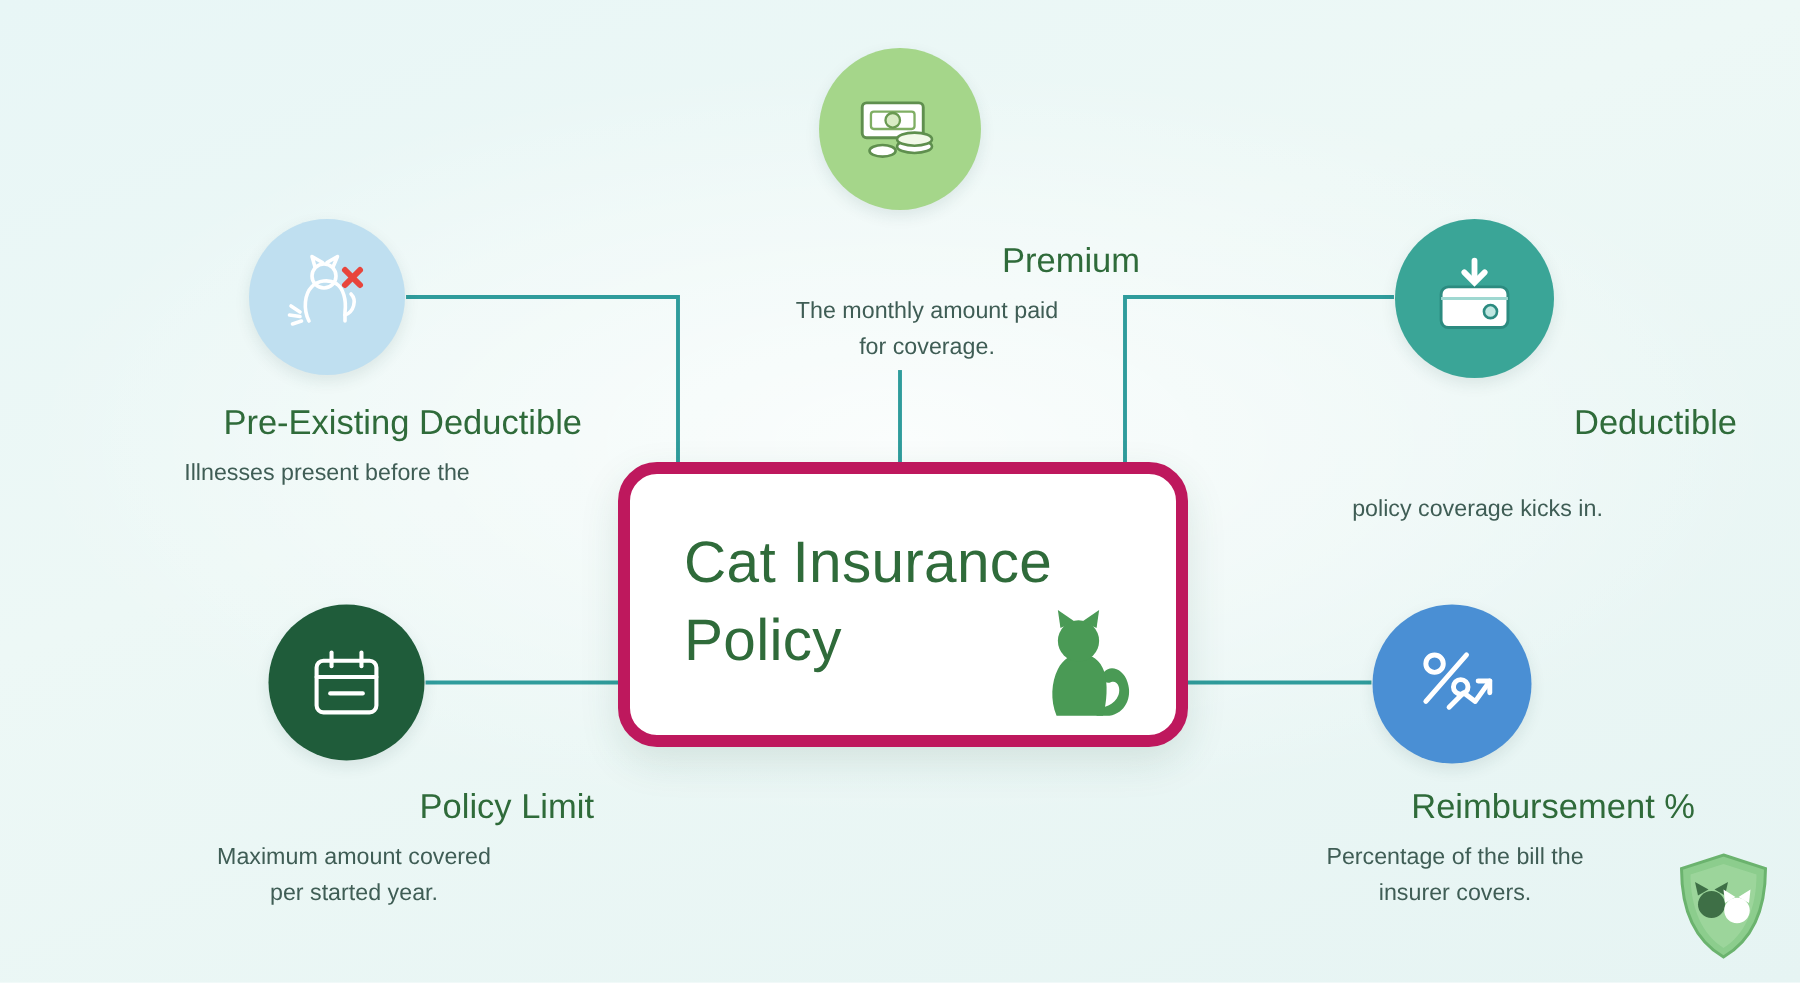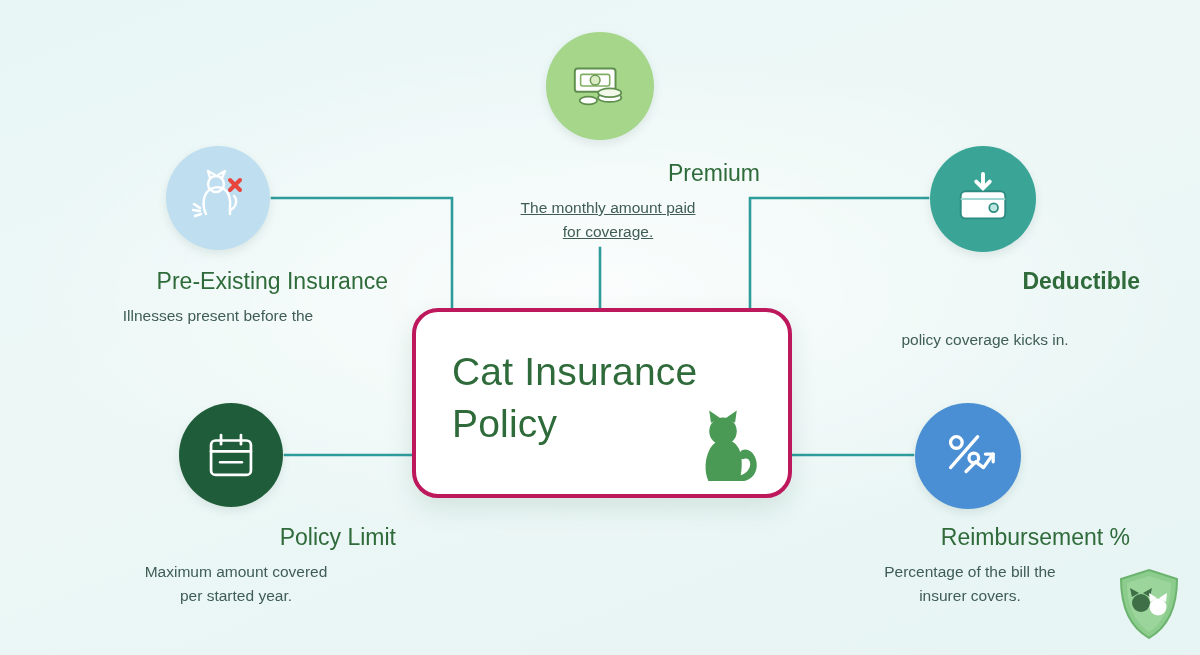--- a/index.html
+++ b/index.html
@@ -37,21 +37,21 @@
 
   
   .center-card {
     position: absolute;
     left: 412px;
     top: 308px;
     width: 380px;
     height: 190px;
     background: #ffffff;
     border-radius: 26px;
-    border: 4px solid #be185d;
+    border: 8px solid #be185d;
     box-shadow: 0 10px 26px rgba(40,90,70,0.13);
     overflow: hidden;
   }
   .center-card .title {
     position: absolute;
     left: 36px;
     top: 34px;
     width: 300px;
     font-size: 39px;
     line-height: 52px;
@@ -88,28 +88,28 @@
     position: absolute;
     text-align: center;
     font-size: 15.5px;
     line-height: 24px;
     color: #3f5d55;
   }
 
   
   #n-premium .circle { left: 546px; top: 32px; width: 108px; height: 108px; background: #a5d68a; }
   #n-premium .node-label { left: 440px; top: 160px; width: 320px; }
-  #n-premium .node-desc  { left: 448px; top: 196px; width: 320px; text-decoration: underline; }
+  #n-premium .node-desc  { left: 458px; top: 196px; width: 320px; }
 
   #n-pre .circle { left: 166px; top: 146px; width: 104px; height: 104px; background: #bfdff0; }
   #n-pre .node-label { left: 48px; top: 268px; width: 340px; }
   #n-pre .node-desc  { left: 48px; top: 304px; width: 340px; }
 
   #n-deduct .circle { left: 930px; top: 146px; width: 106px; height: 106px; background: #3aa597; }
-  #n-deduct .node-label { left: 830px; top: 268px; width: 310px; font-weight: bold; }
+  #n-deduct .node-label { left: 848px; top: 268px; width: 310px; }
   #n-deduct .node-desc  { left: 820px; top: 304px; width: 330px; }
 
   #n-annual .circle { left: 179px; top: 403px; width: 104px; height: 104px; background: #1f5c3a; }
   #n-annual .node-label { left: 76px; top: 524px; width: 320px; }
   #n-annual .node-desc  { left: 76px; top: 560px; width: 320px; }
 
   #n-reimb .circle { left: 915px; top: 403px; width: 106px; height: 106px; background: #4a8fd4; }
   #n-reimb .node-label { left: 810px; top: 524px; width: 320px; }
   #n-reimb .node-desc  { left: 810px; top: 560px; width: 320px; }
 
@@ -193,21 +193,21 @@
           <path d="M36,12 L39,5 L32,9"></path>
           <path d="M44,44 C50,42 52,34 48,30"></path>
           <path d="M14,42 L8,38 M14,45 L7,44 M15,48 L9,50"></path>
         </g>
         <g stroke="#e8453c" stroke-width="4" stroke-linecap="round">
           <path d="M44,14 L54,24"></path>
           <path d="M54,14 L44,24"></path>
         </g>
       </svg>
     </div>
-    <div class="node-label">Pre-Existing Insurance</div>
+    <div class="node-label">Pre-Existing Deductible</div>
     <div class="node-desc">
       <span>Illnesses present before the</span><br>
     </div>
   </div>
 
   <div class="node" id="n-deduct">
     <div class="circle">
       <svg width="62" height="62" viewBox="0 0 64 64">
         <g>
           <rect x="9" y="24" width="46" height="28" rx="5" fill="#ffffff" stroke="#2c8b80" stroke-width="2"></rect>

